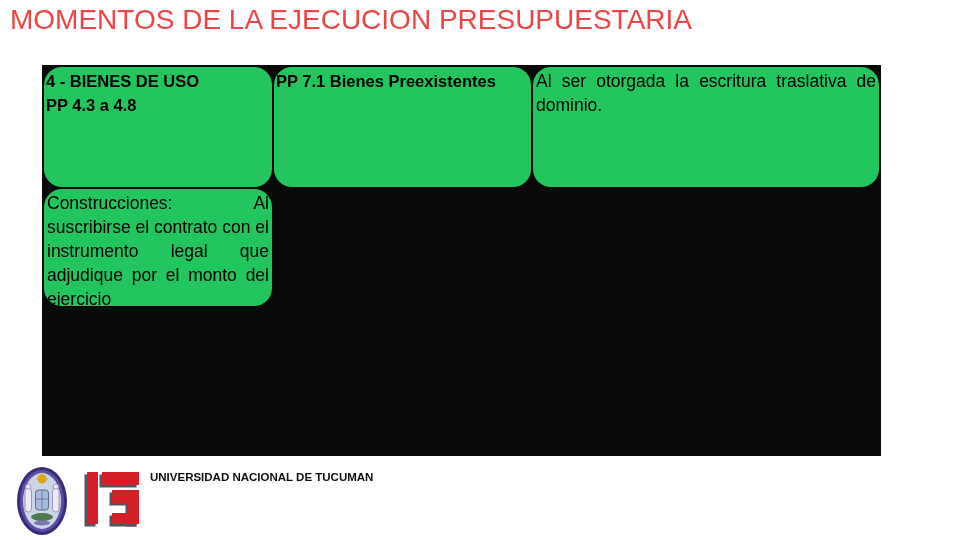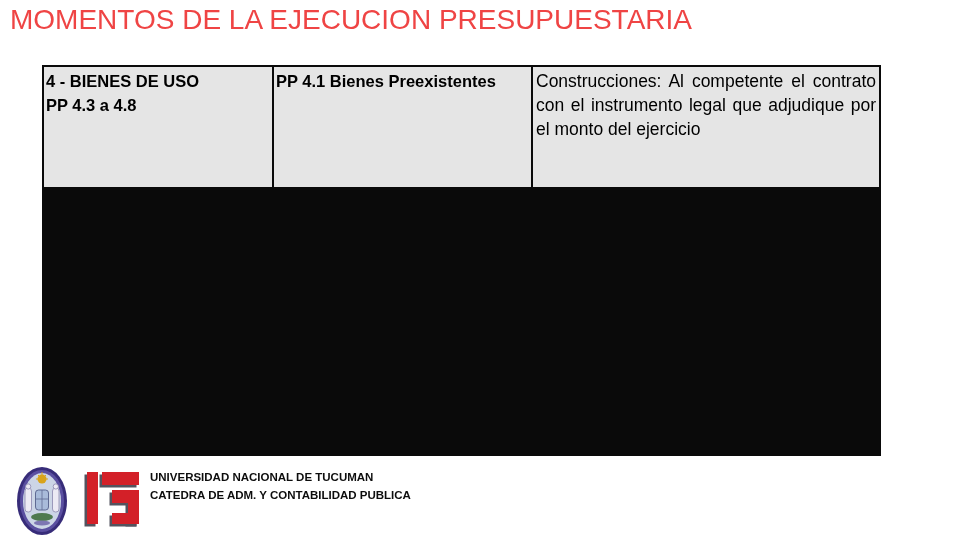--- a/index.html
+++ b/index.html
@@ -28,26 +28,27 @@
     width: 835px; height: 387px;
     box-sizing: content-box;
     display: grid;
     grid-template-columns: 228px 257px 346px;
     grid-template-rows: 120px 117px 146px;
     gap: 2px;
     background: #0a0a0a;
     border: 2px solid #0a0a0a;
   }
   .cell {
-    background: #e5e5e5;
+    background: #22c55e;
     overflow: hidden;
     padding: 2px 3px;
     font-size: 17.5px;
     line-height: 24px;
     color: #000;
+    border-radius: 18px;
   }
   .cell.concept {
     font-weight: bold;
     font-size: 16.5px;
     padding: 2px 1px 2px 2px;
     white-space: pre-line;
   }
   .cell.justify {
     text-align: justify;
   }
@@ -69,23 +70,24 @@
 
 <div class="slide">
 
   <div class="title">MOMENTOS DE LA EJECUCION PRESUPUESTARIA</div>
 
   <div class="momentos-table">
 
     <div class="cell concept">4 - BIENES DE USO
 PP 4.3 a 4.8</div>
 
-    <div class="cell concept">PP 4.1 Bienes Preexistentes</div>
+    <div class="cell concept">PP 7.1 Bienes Preexistentes</div>
+    <div class="cell justify">Al ser otorgada la escritura traslativa de dominio.</div>
 
-    <div class="cell justify">Construcciones: Al competente el contrato con el instrumento legal que adjudique por el monto del ejercicio</div>
+    <div class="cell justify">Construcciones: Al suscribirse el contrato con el instrumento legal que adjudique por el monto del ejercicio</div>
   </div>
 
   <div class="footer">
 
     <svg class="seal-logo" width="52" height="70" viewBox="0 0 52 70" xmlns="http://www.w3.org/2000/svg">
       <ellipse cx="26" cy="35" rx="25" ry="34" fill="#372c79"></ellipse>
       <ellipse cx="26" cy="35" rx="22" ry="31" fill="#5a4fa0"></ellipse>
       <ellipse cx="26" cy="35" rx="19" ry="28" fill="#ccd5e6"></ellipse>
       <circle cx="26" cy="13" r="4.5" fill="#d9a41b"></circle>
       <g stroke="#d9a41b" stroke-width="1">
@@ -120,17 +122,16 @@
         <rect x="8" y="4" width="11" height="52"></rect>
         <rect x="23" y="4" width="37" height="13"></rect>
         <rect x="33" y="22" width="27" height="13"></rect>
         <rect x="49" y="22" width="11" height="34"></rect>
         <rect x="33" y="45" width="27" height="11"></rect>
       </g>
     </svg>
 
     <div class="footer-text">
       <div>UNIVERSIDAD NACIONAL DE TUCUMAN</div>
-      <div>CATEDRA DE ADM. Y CONTABILIDAD PUBLICA</div>
     </div>
   </div>
 
 </div>
 
 </body></html>

